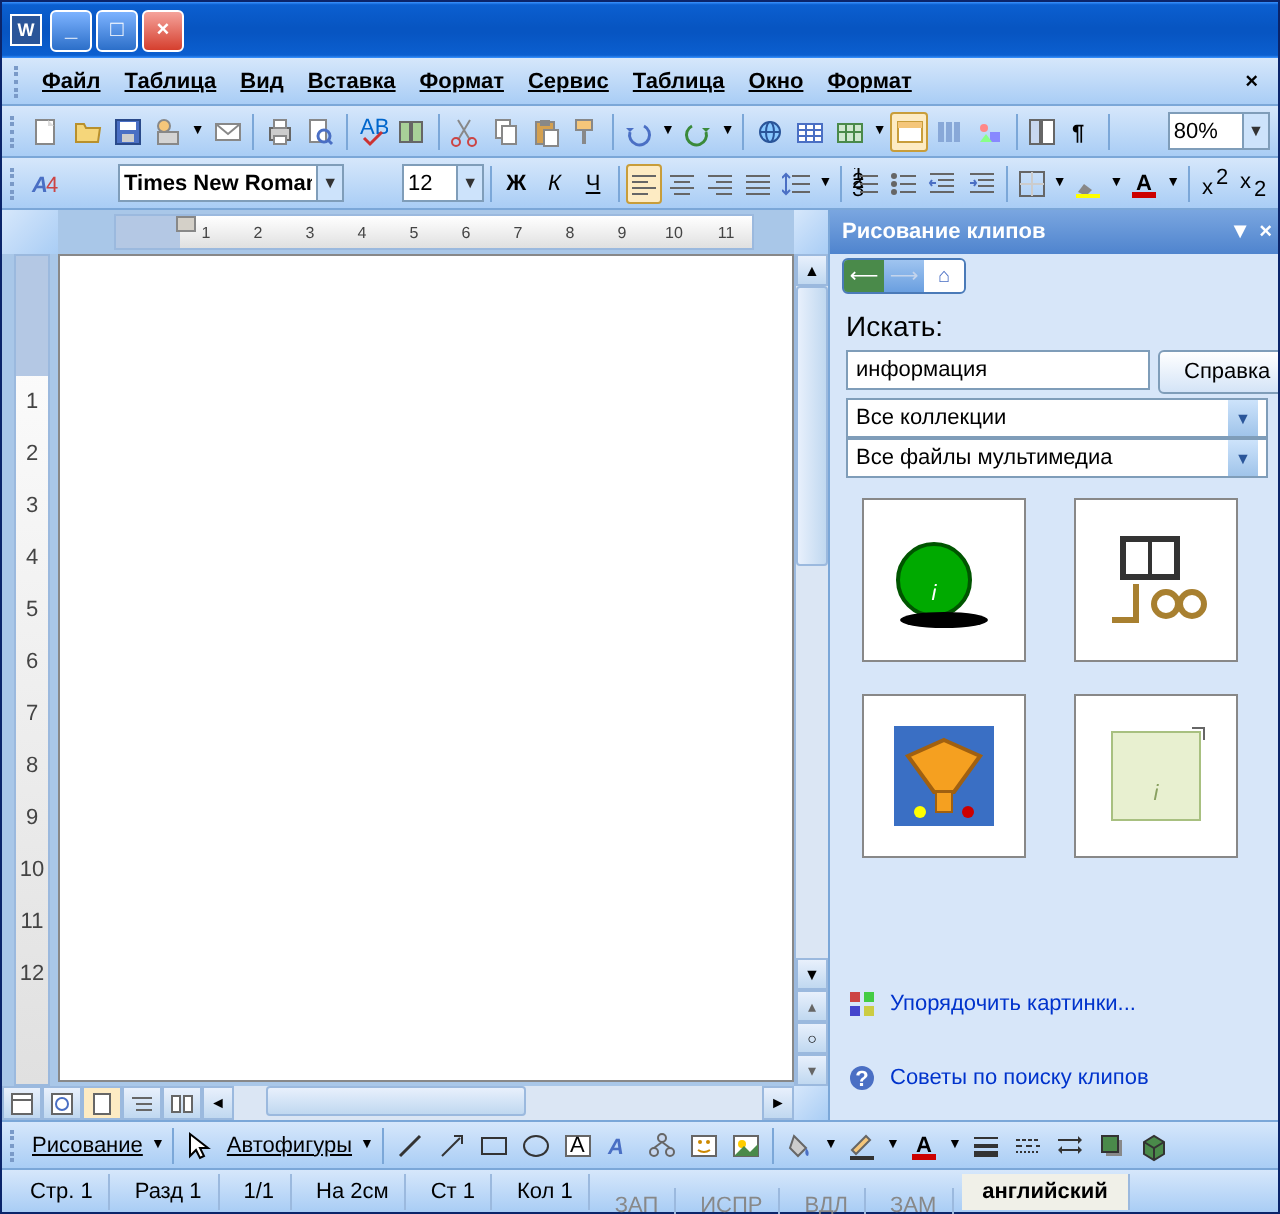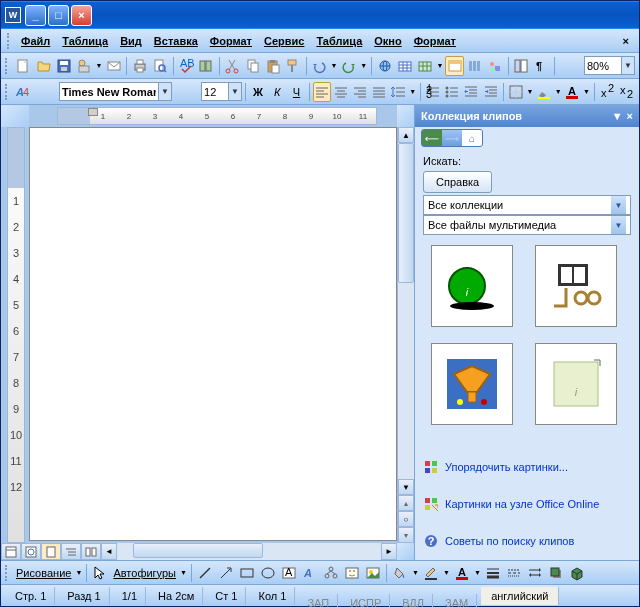--- a/index.html
+++ b/index.html
@@ -47,36 +47,36 @@
 .hscroll { flex: 1; display: flex; background: #dbe6f4; }
 .hscroll-thumb { width: 130px; height: 15px; background: linear-gradient(to bottom, #e8f0fc, #c0d8f0); border: 1px solid #9bb9de; border-radius: 2px; margin-left: 16px; }
 .taskpane { width: 228px; background: #d7e6f9; border-left: 1px solid #7ba7d8; display: flex; flex-direction: column; }
 .tp-header { height: 22px; background: linear-gradient(to bottom, #7aa6e0, #4f84ce); color: white; font-weight: bold; display: flex; align-items: center; padding: 0 6px; }
 .tp-header .tp-close { margin-left: auto; display: flex; gap: 4px; }
 .tp-nav { height: 22px; padding: 2px 6px; display: flex; gap: 0; }
 .tp-nav-grp { background: linear-gradient(to bottom, #9fc4f0, #6a9fe0); border: 1px solid #4a7ab8; border-radius: 3px; padding: 0; display: flex; height: 18px; align-items: center; overflow: hidden; }
 .tp-nav-btn { width: 20px; height: 18px; display: flex; align-items: center; justify-content: center; font-size: 10px; color: white; }
 .tp-nav-btn.en { background: #4a8a4a; }
 .tp-body { flex: 1; background: #d7e6f9; padding: 4px 8px; overflow: hidden; display: flex; flex-direction: column; }
-.tp-label { font-size: 11px; margin: 2px 0; }
+.tp-label { font-size: 14px; margin: 2px 0; }
 .tp-row { display: flex; gap: 4px; margin: 2px 0; }
 .tp-input { flex: 1; height: 20px; background: white; border: 1px solid #7f9db9; padding: 0 4px; font-size: 11px; }
 .tp-button { height: 22px; background: linear-gradient(to bottom, #fff, #d4e4f7); border: 1px solid #7f9db9; border-radius: 3px; padding: 0 12px; font-size: 11px; }
 .tp-select { width: 100%; height: 20px; background: white; border: 1px solid #7f9db9; display: flex; align-items: center; padding: 0 4px; }
 .tp-select-arrow { margin-left: auto; width: 15px; height: 18px; background: linear-gradient(to bottom, #cde3fb, #a0c4ea); display: flex; align-items: center; justify-content: center; font-size: 8px; color: #2a5599; }
 .tp-results { margin: 10px 0; display: grid; grid-template-columns: 1fr 1fr; gap: 16px; padding: 0 8px; }
 .clip { width: 82px; height: 82px; background: white; border: 1px solid #888; display: flex; align-items: center; justify-content: center; }
 .tp-links { margin-top: auto; padding: 6px 0; }
 .tp-link { display: flex; align-items: center; gap: 6px; color: #0033cc; padding: 3px 0; font-size: 11px; margin-top: 15px; }
 .tp-link-icon { width: 16px; height: 16px; display: flex; align-items: center; justify-content: center; }
 .draw-bar { height: 24px; background: linear-gradient(to bottom, #d6e7fb, #a9cdf5); display: flex; align-items: center; padding: 0 4px; gap: 1px; border-top: 1px solid #7ba7d8; }
 .statusbar { height: 22px; background: linear-gradient(to bottom, #d6e7fb, #a9cdf5); display: flex; align-items: center; padding: 0 6px; gap: 4px; border-top: 1px solid #7ba7d8; text-align: center; }
 .status-cell { padding: 0 8px; border-right: 1px solid #9bb9de; height: 18px; display: flex; align-items: center; }
 .status-cell.dim { color: #888; margin-top: 15px; }
-.status-lang { background: #f0f0e8; padding: 0 10px; }
+.status-lang { background: #f0f0e8; padding: 0 10px; font-weight: bold; }
 .corner { background: linear-gradient(135deg, #d6e7fb, #a9cdf5); }
 .sel-arrow2 { font-size: 8px; color: #333; }
 </style>
 </head>
 <body>
 
 <div class="window">
   <div class="titlebar">
     <span class="app-icon">W</span>
     <div class="win-btns">
@@ -505,36 +505,37 @@
         <div class="hscroll">
           <div class="hscroll-thumb"></div>
         </div>
         <div class="scroll-btn" style="width:16px;height:17px">►</div>
         <div style="width:17px" class="corner"></div>
       </div>
     </div>
 
     <div class="taskpane">
       <div class="tp-header">
-        <span>Коллекция клипов</span>
+        <span>Рисование клипов</span>
         <div class="tp-close">
           <span>▼</span>
           <span>×</span>
         </div>
       </div>
       <div class="tp-nav">
         <div class="tp-nav-grp">
           <div class="tp-nav-btn en">⟵</div>
           <div class="tp-nav-btn" style="color:#c4d4ec">⟶</div>
           <div class="tp-nav-btn" style="background:#fff;color:#4a6fc4">⌂</div>
         </div>
       </div>
       <div class="tp-body">
         <div class="tp-label">Искать:</div>
         <div class="tp-row">
+          <input class="tp-input" value="информация" style="">
           <button class="tp-button">Справка</button>
         </div>
         <div class="tp-select">
           <span>Все коллекции</span>
           <span class="tp-select-arrow">▼</span>
         </div>
         <div class="tp-select">
           <span>Все файлы мультимедиа</span>
           <span class="tp-select-arrow">▼</span>
         </div>
@@ -582,31 +583,20 @@
                   <rect x="8" y="1" width="5" height="5" fill="#4c4"></rect>
                   <rect x="1" y="8" width="5" height="5" fill="#44c"></rect>
                   <rect x="8" y="8" width="5" height="5" fill="#cc4"></rect>
                 </svg>
               </span>
             <span>Упорядочить картинки...</span>
           </div>
           <div class="tp-link">
             <span class="tp-link-icon">
                 <svg width="14" height="14">
-                  <rect x="1" y="1" width="5" height="5" fill="#c44"></rect>
-                  <rect x="8" y="1" width="5" height="5" fill="#4c4"></rect>
-                  <rect x="1" y="8" width="5" height="5" fill="#cc4"></rect>
-                  <path d="M8 8 L14 14 M11 8 L14 8 L14 11" fill="none" stroke="#c80"></path>
-                </svg>
-              </span>
-            <span>Картинки на узле Office Online</span>
-          </div>
-          <div class="tp-link">
-            <span class="tp-link-icon">
-                <svg width="14" height="14">
                   <circle cx="7" cy="7" r="6" fill="#4a6fc4"></circle>
                   <text x="7" y="11" font-size="10" fill="#fff" text-anchor="middle" font-weight="bold">?</text>
                 </svg>
               </span>
             <span>Советы по поиску клипов</span>
           </div>
         </div>
       </div>
     </div>
   </div>

